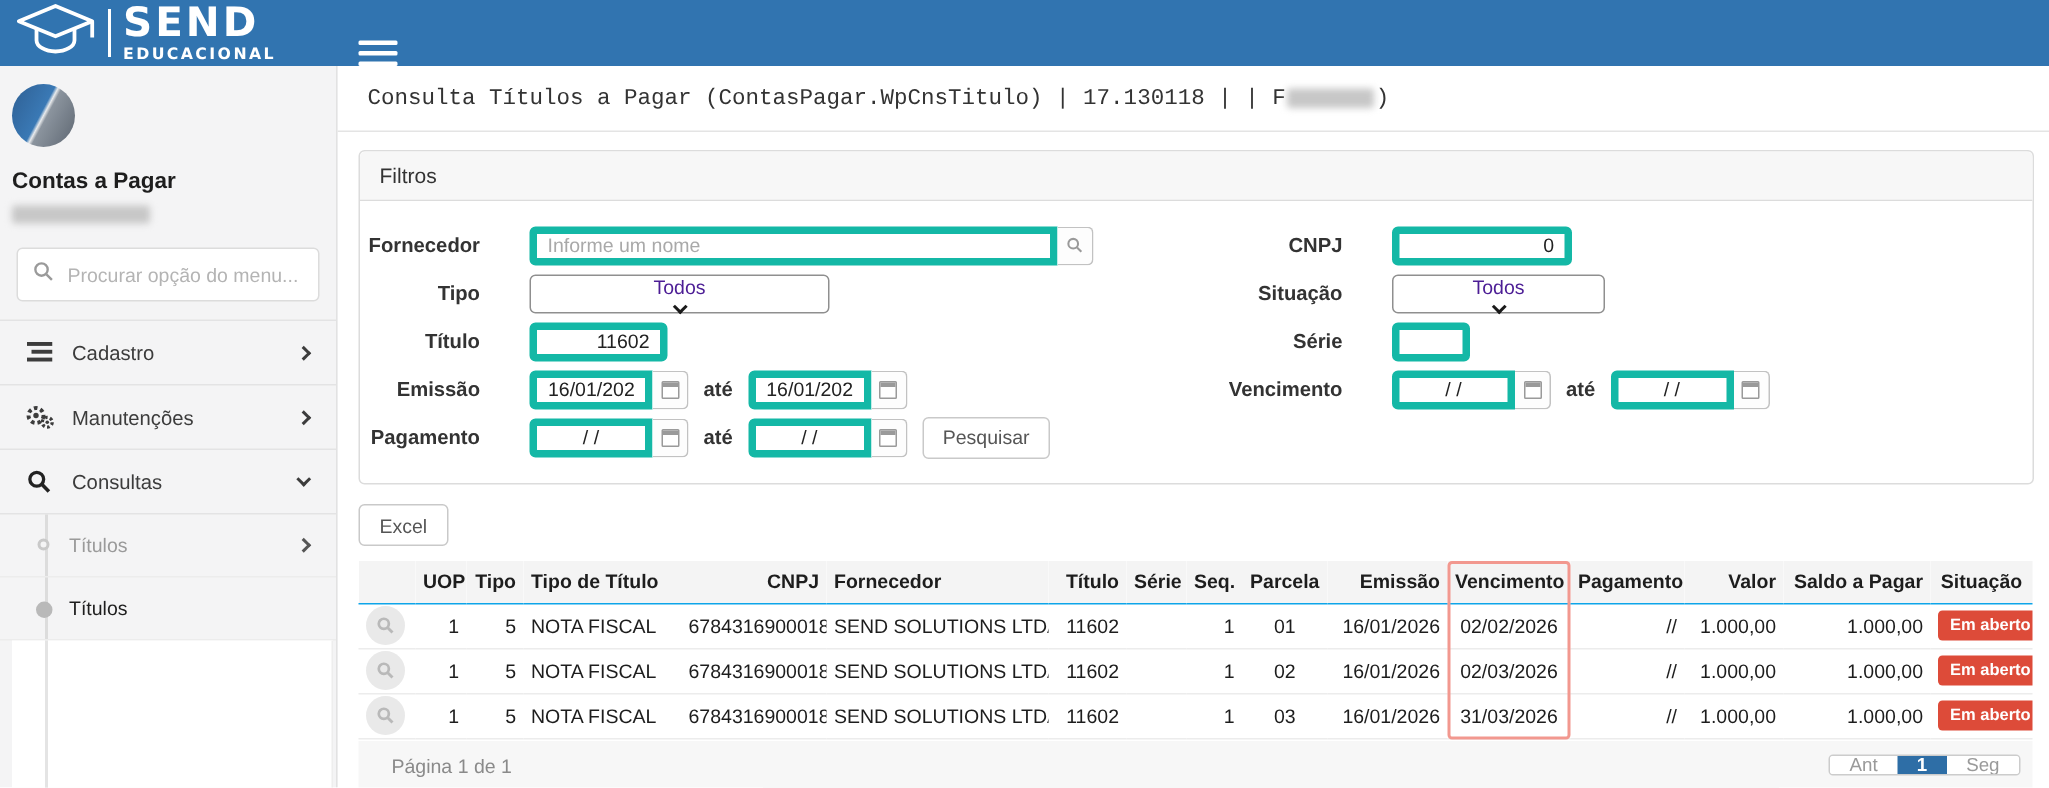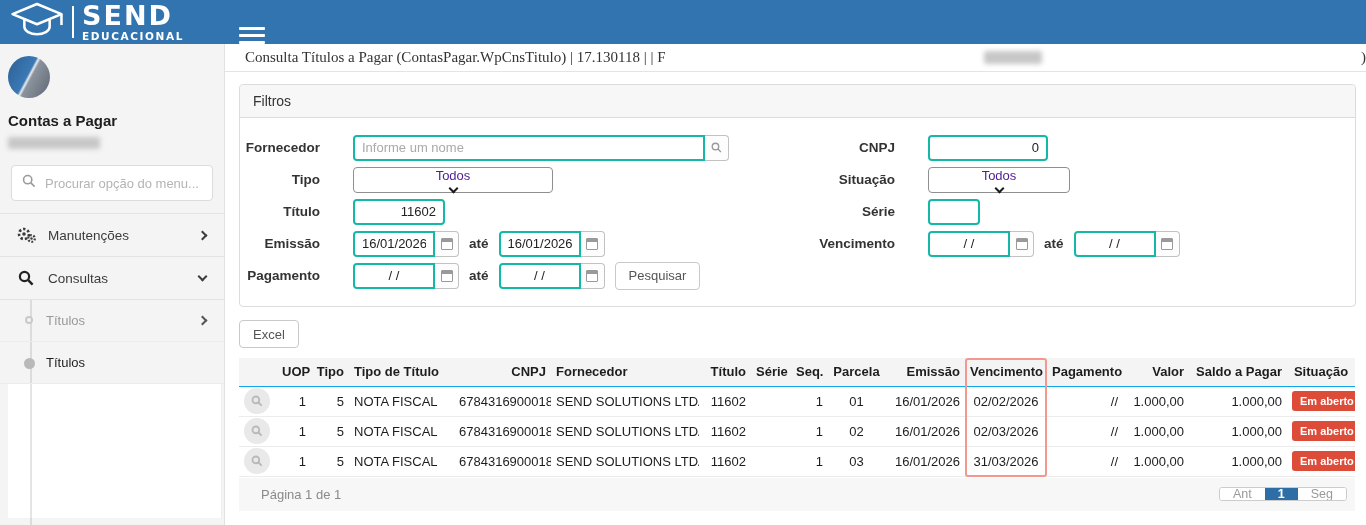--- a/index.html
+++ b/index.html
@@ -48,37 +48,37 @@
   .sub-item .marker { position:absolute; left:25px; top:16px; width:8px; height:8px; border-radius:50%;
     background:#f4f4f5; border:2px solid #c9c9c9; z-index:1; }
   .sub-item.active { color:#1e1e1e; }
   .sub-item.active .marker { width:11px; height:11px; left:24px; background:#b9b9b9; border:none; }
   .side-panel { position:relative; margin:0 2px 0 8px; height:134px; background:#fff; z-index:1;
     border-right:1px solid #eee; }
   .side-panel::before { content:""; position:absolute; left:22px; top:0; bottom:0; width:2px; background:#e4e4e4; }
 
   
   .main { flex:1; display:flex; flex-direction:column; background:#fff; }
-  .titlebar { height:28px; flex:none; border-bottom:1px solid #e4e4e4; display:flex; align-items:center;
-    padding-left:20px; font-size:15px; color:#333; font-family:Liberation Serif, serif;justify-content:space-between; }
+  .titlebar { height:44px; flex:none; border-bottom:1px solid #e4e4e4; display:flex; align-items:center;
+    padding-left:20px; font-size:15px; color:#333; font-family:Liberation Mono, monospace; }
   .title-redact { display:inline-block; width:58px; height:13px; margin:0 1px; vertical-align:middle; }
   .content { padding:12px 10px 0 14px; }
 
   
   .filters { border:1px solid #dcdcdc; border-radius:4px; }
   .filters-head { background:#f7f7f7; border-bottom:1px solid #dcdcdc; padding:8px 13px;
     font-size:14px; color:#333; border-radius:4px 4px 0 0; }
   .filters-body { display:flex; padding:12px 0 13px; }
   .fcol-left { width:500px; flex:none; }
   .fcol-right { flex:1; }
   .frow { display:flex; align-items:center; height:29px; margin:3px 0; }
   .flabel { width:80px; text-align:right; font-weight:bold; font-size:13.5px; color:#333; flex:none; }
   .flabel-r { width:155px; text-align:right; font-weight:bold; font-size:13.5px; color:#333; flex:none; }
   .fctrl { margin-left:33px; display:flex; align-items:center; }
-  .inp { height:26px; border:2px solid #14b8a6; border-radius:4px; font-size:13px; color:#222;
+  .inp { height:26px; border:5px solid #14b8a6; border-radius:4px; font-size:13px; color:#222;
     padding:0 7px; font-family:inherit; outline:none; background:#fff; }
   .inp::placeholder { color:#a9a9a9; }
   .inp-right { text-align:right; }
   .inp-center { text-align:center; }
   .grp { display:flex; }
   .grp .inp { border-radius:4px 0 0 4px; }
   .grp-btn { width:24px; height:26px; border:1px solid #c2c2c2; border-left:none; border-radius:0 4px 4px 0;
     background:#fdfdfd; display:flex; align-items:center; justify-content:center; cursor:pointer; }
   .cal-ic { width:12px; height:12px; border:1px solid #9a9a9a; border-radius:1px; background:#fff; position:relative; }
   .cal-ic::before { content:""; position:absolute; left:0; right:0; top:0; height:3px; background:#9a9a9a; }
@@ -153,20 +153,31 @@
       <span>
         <svg width="14" height="14" viewBox="0 0 16 16">
             <circle cx="6.5" cy="6.5" r="4.7" stroke="#9a9a9a" stroke-width="1.8" fill="none"></circle>
             <line x1="10.2" y1="10.2" x2="14.4" y2="14.4" stroke="#9a9a9a" stroke-width="1.8"></line>
           </svg>
       </span>
       <input type="text" placeholder="Procurar opção do menu..." style="">
     </div>
 
     <div class="nav">
+      <div class="nav-item">
+        <span class="nav-icon">
+          <svg width="17" height="14" viewBox="0 0 17 14">
+              <rect x="0" y="0" width="17" height="2.6" fill="#3c3c3c"></rect>
+              <rect x="3" y="5.2" width="14" height="2.6" fill="#3c3c3c"></rect>
+              <rect x="0" y="10.4" width="17" height="2.6" fill="#3c3c3c"></rect>
+            </svg>
+        </span>
+        <span>Cadastro</span>
+        <span class="chev chev-right"></span>
+      </div>
       <div class="nav-item">
         <span class="nav-icon">
           <svg width="19" height="16" viewBox="0 0 19 16">
             <circle cx="7" cy="7" r="5" fill="none" stroke="#3c3c3c" stroke-width="2.6" stroke-dasharray="2.4 2"></circle>
             <circle cx="7" cy="7" r="1.8" fill="#3c3c3c"></circle>
             <circle cx="14.5" cy="11.5" r="3.3" fill="none" stroke="#3c3c3c" stroke-width="2.2" stroke-dasharray="1.8 1.6"></circle>
             <circle cx="14.5" cy="11.5" r="1.2" fill="#3c3c3c"></circle>
           </svg>
         </span>
         <span>Manutenções</span>

